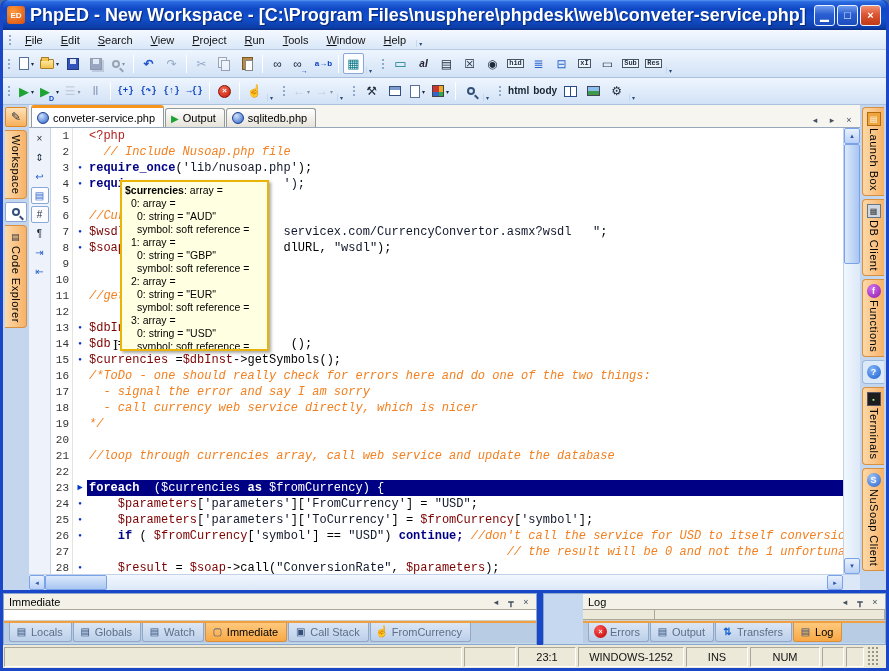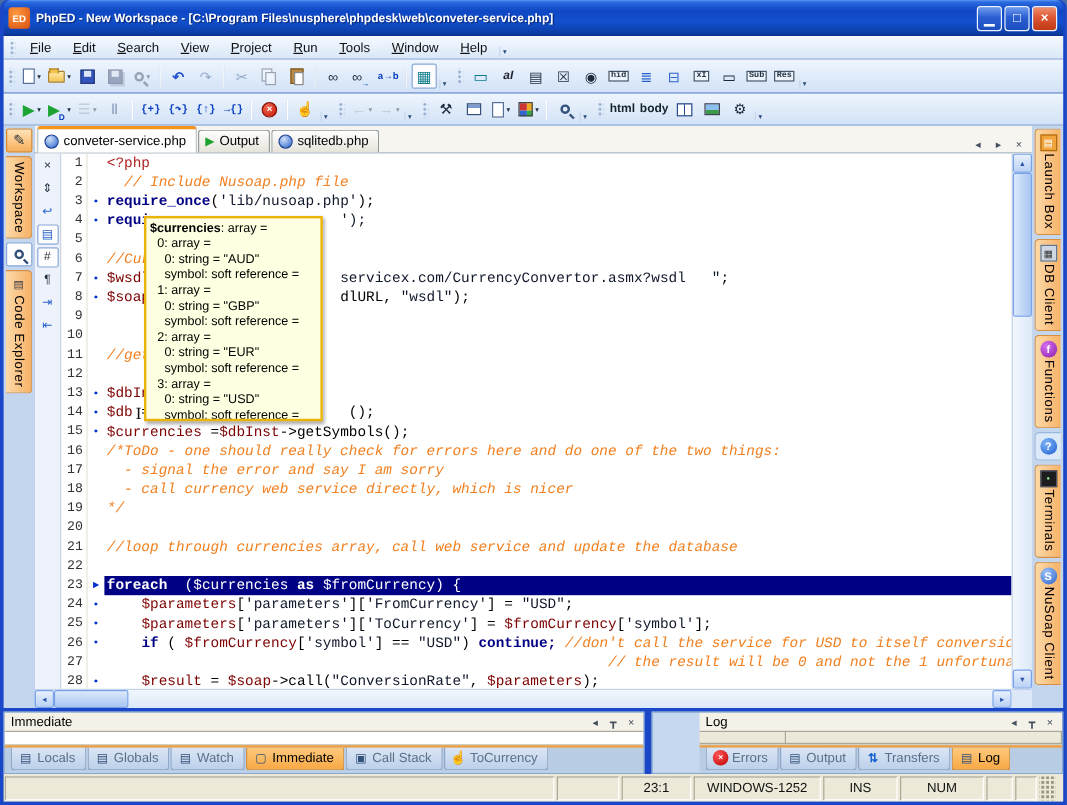--- a/index.html
+++ b/index.html
@@ -5,21 +5,21 @@
   html,body{margin:0;padding:0;background:#4a6da8;}
   *{box-sizing:border-box;}
   #win{width:889px;height:671px;position:relative;background:#1a47c8;border-radius:7px 7px 0 0;
        padding:0 3px 3px 3px;font-family:"Liberation Sans",sans-serif;display:flex;flex-direction:column;overflow:hidden;}
   
   .titlebar{height:30px;display:flex;align-items:center;gap:5px;padding:0 5px 0 4px;
     background:linear-gradient(180deg,#5a96f2 0%,#2a6ae0 6%,#0f47c4 30%,#1250cd 60%,#0c3da8 92%,#0a2f86 100%);
     border-radius:6px 6px 0 0;}
   .appicon{width:18px;height:18px;border-radius:3px;background:radial-gradient(circle at 35% 30%,#ff9a3d,#d84f10);
     color:#fff;font-size:8px;font-weight:bold;display:flex;align-items:center;justify-content:center;flex:0 0 auto;}
-  .title{color:#fff;font-size:10px;font-weight:bold;text-shadow:1px 1px 1px #08246e;white-space:nowrap;overflow:hidden;flex:1;}
+  .title{color:#fff;font-size:18px;font-weight:bold;text-shadow:1px 1px 1px #08246e;white-space:nowrap;overflow:hidden;flex:1;}
   .wbtns{display:flex;gap:2px;}
   .wbtn{width:21px;height:21px;border-radius:3px;border:1px solid #eaf2ff;color:#fff;font-size:11px;font-weight:bold;
     display:flex;align-items:center;justify-content:center;background:linear-gradient(180deg,#6f9bee,#2a5ed0 45%,#1d4ec0);}
   .wbtn.close{background:linear-gradient(180deg,#f09070,#dd5533 45%,#c03a14);}
   
   .menubar{height:20px;background:linear-gradient(180deg,#f5f9ff,#d9e7f8);display:flex;align-items:center;
     border-bottom:1px solid #b7cbe4;padding-left:2px;}
   .mitem{font-size:11px;color:#111;padding:3px 9px;cursor:default;}
   .grip{width:5px;height:14px;margin:0 3px;background:radial-gradient(circle,#8fa9cc 1px,transparent 1.2px);
     background-size:4px 4px;background-position:0 1px;flex:0 0 auto;}
@@ -573,21 +573,21 @@
           <span class="btab act">
             <span class="bticon bi-win">▢</span>
             <span>Immediate</span>
           </span>
           <span class="btab">
             <span class="bticon bi-stack">▣</span>
             <span>Call Stack</span>
           </span>
           <span class="btab">
             <span class="bticon bi-hand">☝</span>
-            <span>ToCurrency</span>
+            <span>FromCurrency</span>
           </span>
         </div>
     </div>
     <div class="pane rightpane">
       <div class="phead">
         <span class="ptitle">Log</span>
         <span style="display:flex;gap:1px;">
             <span class="pbtn">◂</span>
             <span class="pbtn">┳</span>
             <span class="pbtn">×</span>

